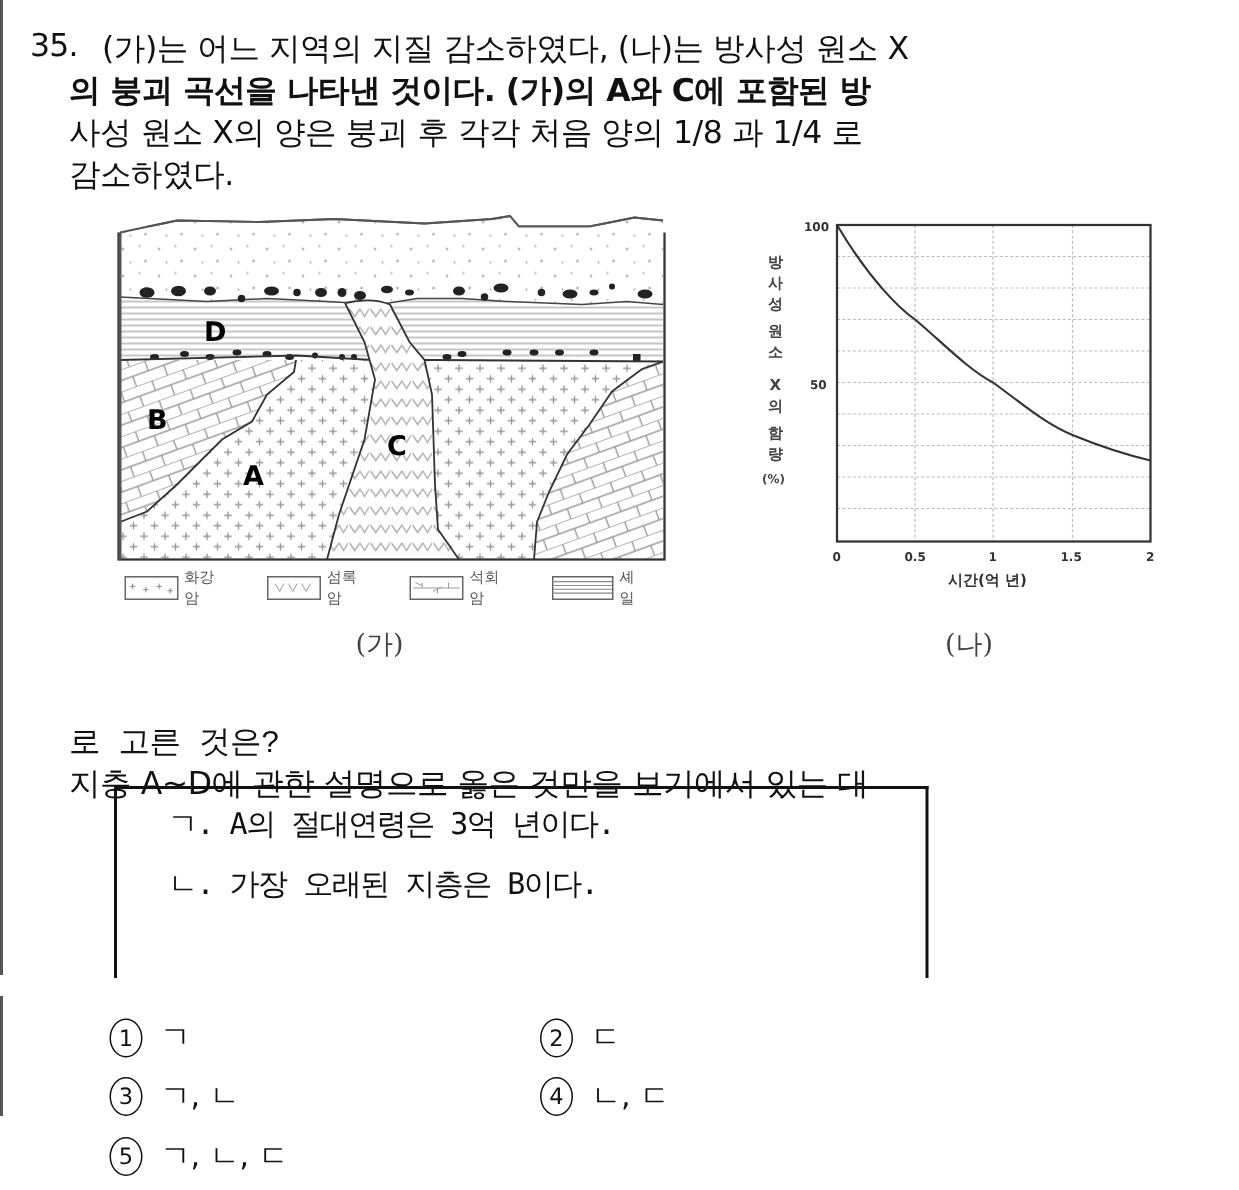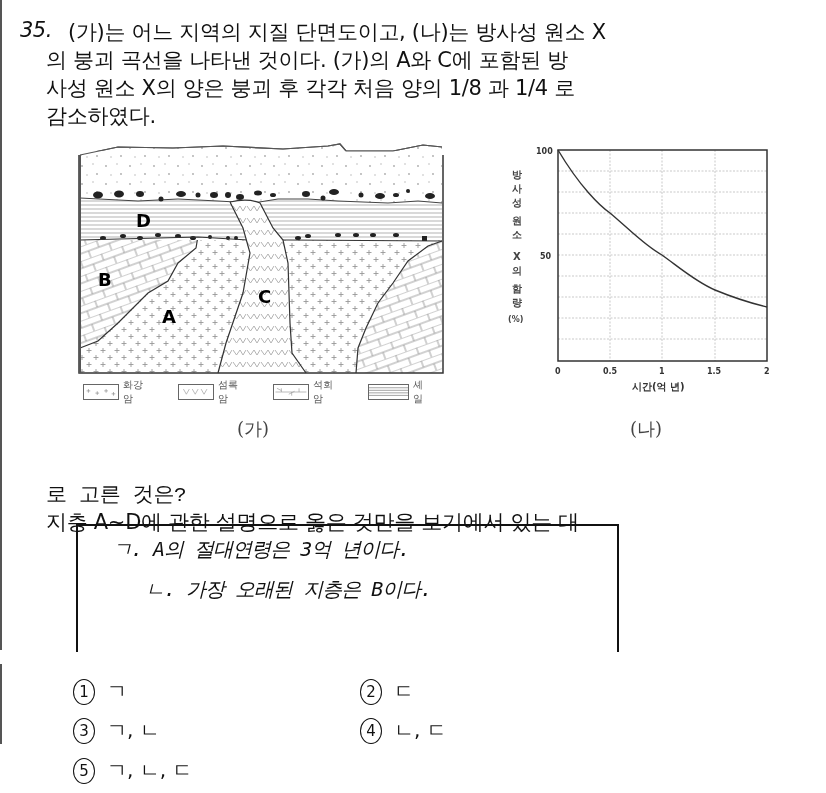--- a/index.html
+++ b/index.html
@@ -1,63 +1,63 @@
 <!DOCTYPE html>
 <html><head>
 <meta charset="utf-8">
 <style>
   html, body { margin: 0; padding: 0; background: #ffffff; }
   body { width: 826px; height: 793px; position: relative; overflow: hidden;
          font-family: "DejaVu Sans", "Liberation Sans", sans-serif; color: #111; }
   .left-rule-1 { position: absolute; left: 0; top: 0; width: 2px; height: 650px; background: #555; }
   .left-rule-2 { position: absolute; left: 0; top: 664px; width: 2px; height: 80px; background: #555; }
 
-  .q-num { position: absolute; left: 20px; top: 18px; font-size: 21px; letter-spacing: -0.5px; font-style: italic; }
+  .q-num { position: absolute; left: 20px; top: 18px; font-size: 21px; letter-spacing: -0.5px; }
   .q-line { position: absolute; left: 46px; font-size: 21px; letter-spacing: -0.3px; white-space: nowrap; }
   .q-line.l1 { top: 18px; left: 68px; }
-  .q-line.l2 { top: 46px; }
+  .q-line.l2 { top: 46px; font-weight: bold; }
   .q-line.l3 { top: 74px; }
   .q-line.l4 { top: 102px; }
 
   .fig-a { position: absolute; left: 78px; top: 143px; width: 366px; height: 232px; }
   .legend { position: absolute; left: 83px; top: 380px; width: 360px; height: 24px; display: flex; align-items: center; font-size: 10px; color: #555; gap: 15px; }
   .legend .sw { width: 46px; height: 14px; border: 1px solid #666; margin-right: 4px; display: inline-block; }
   .legend .it { display: flex; align-items: center; margin-right: 18px; }
 
   .fig-b { position: absolute; left: 500px; top: 142px; width: 280px; height: 260px; }
   .cap { position: absolute; font-family: "DejaVu Serif", "Liberation Serif", serif; font-size: 18px; color: #444; }
   .cap-a { left: 237px; top: 417px; }
   .cap-b { left: 630px; top: 417px; }
 
   .p-line { position: absolute; left: 46px; font-size: 21px; letter-spacing: -0.3px; white-space: nowrap; }
   .p-line.p1 { top: 460px; margin-top: 48px; }
   .p-line.p2 { top: 480px; font-family: Liberation Mono, monospace; }
 
-  .box { position: absolute; left: 76px; top: 524px; width: 543px; height: 128px; border: 2px solid #111; border-bottom: none; box-sizing: border-box; font-style: italic; }
+  .box { position: absolute; left: 76px; top: 524px; width: 543px; height: 128px; border: 2px solid #111; border-bottom: none; box-sizing: border-box; }
   .box .st { position: absolute; left: 34px; font-size: 20px; font-family: "DejaVu Sans Mono", "Liberation Mono", monospace; letter-spacing: -1px; white-space: nowrap; }
   .box .s1 { top: 10px; }
-  .box .s2 { top: 50px; margin-left: 33px; }
+  .box .s2 { top: 50px; }
   .box .s3 { top: 90px; }
 
   .choice { position: absolute; font-size: 20px; white-space: nowrap; display: flex; align-items: center; }
   .choice .circ { display: inline-block; width: 20px; height: 24px; border: 1px solid #111; border-radius: 50%; font-size: 15px; line-height: 24px; text-align: center; margin-right: 12px; }
   .c1 { left: 73px; top: 678px; }
   .c2 { left: 360px; top: 678px; }
   .c3 { left: 73px; top: 717px; }
   .c4 { left: 360px; top: 717px; }
   .c5 { left: 73px; top: 757px; }
 </style>
 </head>
 <body>
 
 <div class="left-rule-1"></div>
 <div class="left-rule-2"></div>
 
 <div class="q-num">35.</div>
-<div class="q-line l1">(가)는 어느 지역의 지질 단면도이고, (나)는 방사성 원소 X</div>
+<div class="q-line l1">(가)는 어느 지역의 지질 감소하였다, (나)는 방사성 원소 X</div>
 <div class="q-line l2">의 붕괴 곡선을 나타낸 것이다. (가)의 A와 C에 포함된 방</div>
 <div class="q-line l3">사성 원소 X의 양은 붕괴 후 각각 처음 양의 1/8 과 1/4 로</div>
 <div class="q-line l4">감소하였다.</div>
 
 <svg class="fig-a" viewBox="0 0 366 232" xmlns="http://www.w3.org/2000/svg">
   <defs>
     <pattern id="pPlus" width="14" height="14" patternUnits="userSpaceOnUse">
       <path d="M4 2v5M1.5 4.5h5M11 9v5M8.5 11.5h5" stroke="#999" stroke-width="0.9"></path>
     </pattern>
     <pattern id="pV" width="14" height="12" patternUnits="userSpaceOnUse">

